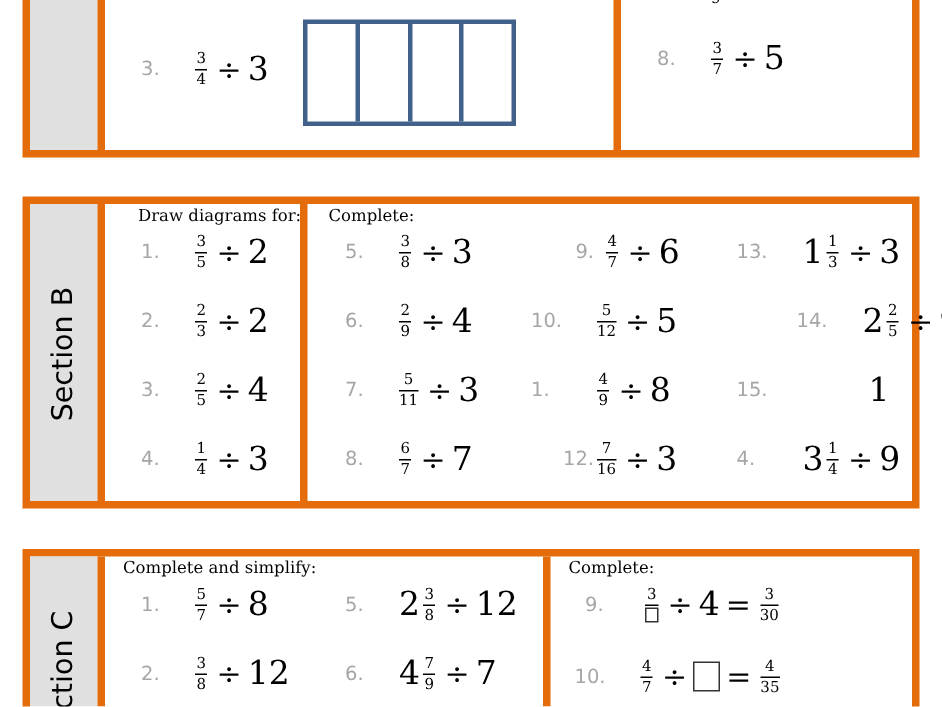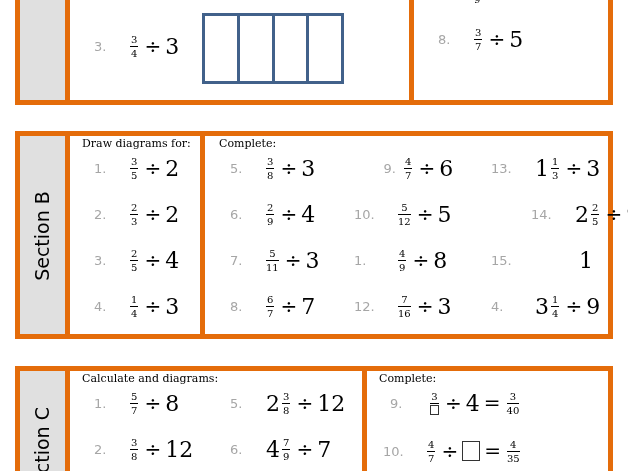--- a/index.html
+++ b/index.html
@@ -66,21 +66,21 @@
   <span class="big op">÷</span>
   <span class="big">5</span>
 </div>
 
 <div class="frame" style="left:15px; top:131px; width:598px; height:208px;"></div>
 <div class="label-col" style="left:20px; top:136px; width:45px; height:198px;"></div>
 <div class="vlabel" style="left:-7px; top:224px; width:100px; height:24px;">Section B</div>
 <div class="vbar" style="left:65px; top:136px; height:198px;"></div>
 <div class="vbar" style="left:200px; top:136px; height:198px;"></div>
 
-<div class="instr" style="left:82px; top:137px;">Draw diagrams for:</div>
+<div class="instr" style="left:92px; top:137px;">Draw diagrams for:</div>
 <div class="instr" style="left:219px; top:137px;">Complete:</div>
 
 <div class="q" style="left:94px; top:150px;">
   <span class="qn" style="width:34px;">1.</span>
   <span class="frac">
       <span class="num">3</span>
       <span class="bar"></span>
       <span>5</span>
     </span>
   <span class="big op">÷</span>
@@ -183,21 +183,21 @@
   <span class="qn" style="width:42px;">1.</span>
   <span class="frac">
       <span class="num">4</span>
       <span class="bar"></span>
       <span>9</span>
     </span>
   <span class="big op">÷</span>
     <span class="big">8</span>
 </div>
 <div class="q" style="left:354px; top:288px;">
-  <span class="qn" style="width:42px;">12.</span>
+  <span class="qn" style="width:42px;text-align:right;">12.</span>
   <span class="frac">
       <span class="num">7</span>
       <span class="bar"></span>
       <span>16</span>
     </span>
   <span class="big op">÷</span>
     <span class="big">3</span>
 </div>
 
 <div class="q" style="left:491px; top:150px;">
@@ -244,21 +244,21 @@
   <span class="big op">÷</span>
     <span class="big">9</span>
 </div>
 
 <div class="frame" style="left:15px; top:366px; width:598px; height:130px;"></div>
 <div class="label-col" style="left:20px; top:371px; width:45px; height:100px;"></div>
 <div class="vlabel" style="left:-7px; top:440px; width:100px; height:24px;">Section C</div>
 <div class="vbar" style="left:65px; top:371px; height:100px;"></div>
 <div class="vbar" style="left:362px; top:371px; height:100px;"></div>
 
-<div class="instr" style="left:82px; top:372px;">Calculate and diagrams:</div>
+<div class="instr" style="left:82px; top:372px;">Complete and simplify:</div>
 <div class="instr" style="left:379px; top:372px;">Complete:</div>
 
 <div class="q" style="left:94px; top:385px;">
   <span class="qn" style="width:34px;">1.</span>
   <span class="frac">
       <span class="num">5</span>
       <span class="bar"></span>
       <span>7</span>
     </span>
   <span class="big op">÷</span>
@@ -303,21 +303,21 @@
       <span class="num">3</span>
       <span class="bar"></span>
       <span class="smallbox"></span>
     </span>
   <span class="big op">÷</span>
     <span class="big">4</span>
   <span class="big op">=</span>
   <span class="frac">
       <span class="num">3</span>
       <span class="bar"></span>
-      <span>40</span>
+      <span>30</span>
     </span>
 </div>
 <div class="q" style="left:383px; top:433px;">
   <span class="qn" style="width:42px;">10.</span>
   <span class="frac">
       <span class="num">4</span>
       <span class="bar"></span>
       <span>7</span>
     </span>
   <span class="big op">÷</span>

